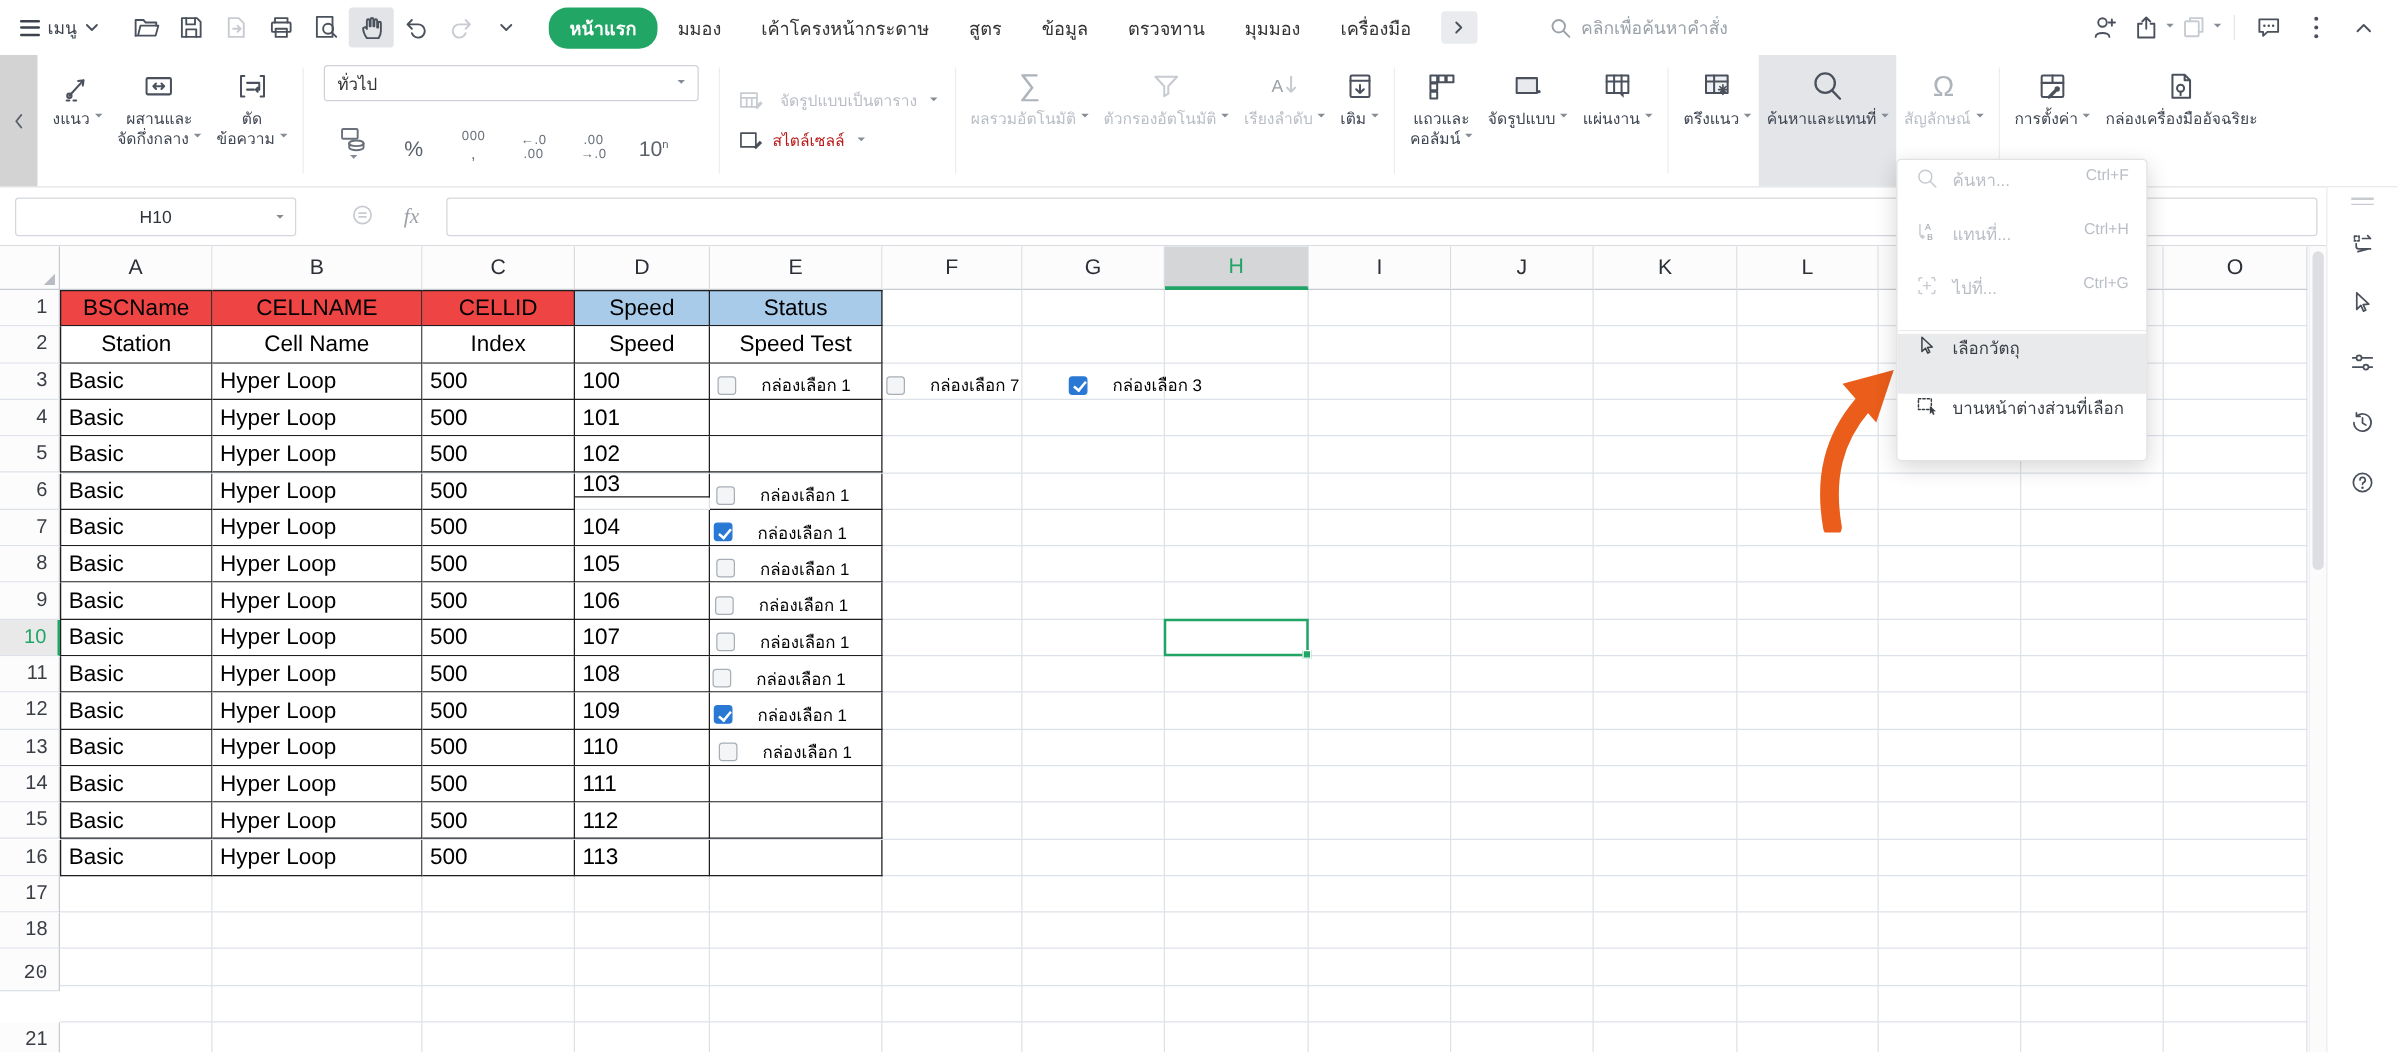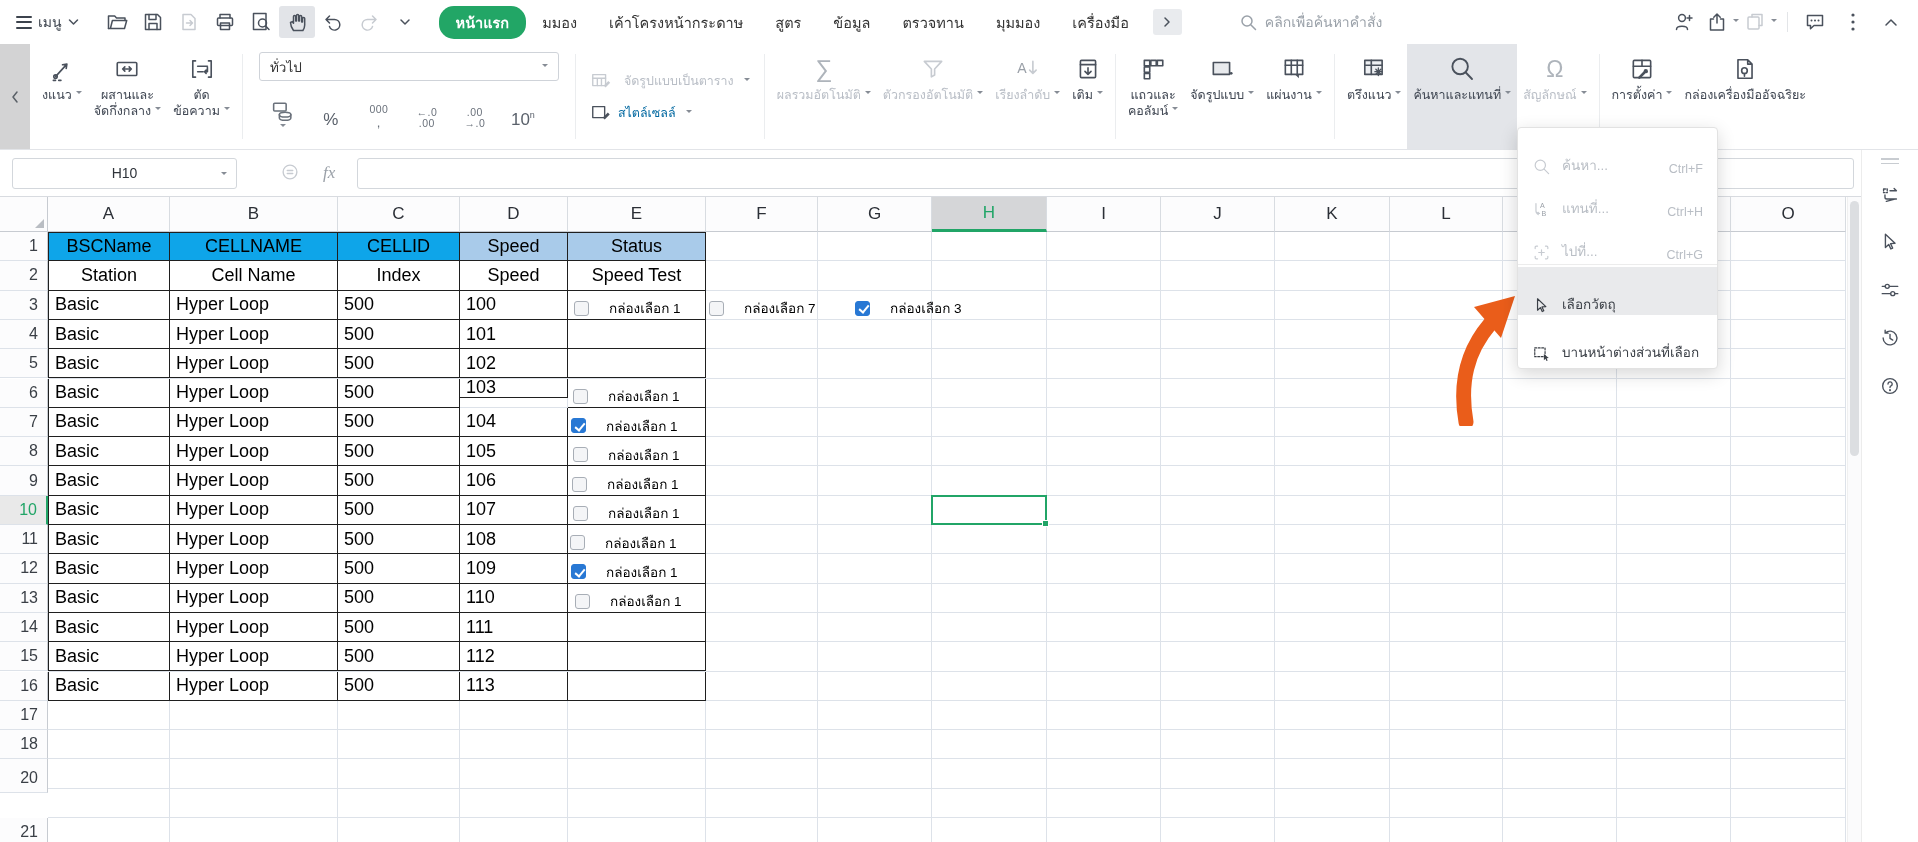--- a/index.html
+++ b/index.html
@@ -38,21 +38,21 @@
 .rsep{width:1px;background:#ebedef;margin:10px 6px}
 .rnum{display:flex;flex-direction:column;padding:8px 10px 2px}
 .numfmt{width:300px;height:29px;border:1px solid #cfd3d9;border-radius:3px;display:flex;align-items:center;padding:0 10px;font-size:13.5px;color:#333}
 .numfmt .car{margin-left:auto}
 .numrow{display:flex;align-items:flex-end;gap:0;margin-top:9px;height:40px}
 .ni{min-width:48px;display:flex;flex-direction:column;align-items:center;justify-content:center;color:#6a717b;font-size:12px;line-height:1.1}
 .ni.big{font-size:17px;color:#5a616b}
 .ni.stk span{display:block;font-size:10.5px;letter-spacing:.5px}
 .ni sup{font-size:9px}
 .rstack{display:flex;flex-direction:column;justify-content:center;gap:10px;padding:0 8px}
-.srow{display:flex;align-items:center;gap:6px;font-size:12.5px;color:#0369a1}
+.srow{display:flex;align-items:center;gap:6px;font-size:12.5px;color:#b91c1c}
 .srow.grey{color:#b9bec6}
 .lbl .car{vertical-align:2px}
 
 
 .fbar{height:47px;display:flex;align-items:center;border-bottom:1px solid #d8dbe0}
 .name-box{margin-left:12px;width:225px;height:31px;border:1px solid #d3d7dc;border-radius:3px;display:flex;align-items:center;justify-content:center;font-size:14px;color:#2f343b;position:relative}
 .name-box .car{position:absolute;right:9px;top:13px}
 .eqi{margin-left:42px}
 .fxi{margin-left:22px;font-style:italic;font-size:17px;color:#9aa0a8;font-family:"Liberation Serif",serif}
 .fml{flex:1;height:31px;border:1px solid #d3d7dc;border-radius:3px;margin-left:22px;margin-right:64px}
@@ -64,33 +64,33 @@
 .ch{position:absolute;top:0;height:35px;display:flex;align-items:center;justify-content:center;font-size:17px;color:#2b2f36;background:#fcfcfd;border-right:1px solid #d8dce1;border-bottom:1px solid #c7cbd1}
 .ch.sel{background:#d5d6d8;color:#21a567;border-bottom:3px solid #21a567}
 .rh{position:absolute;left:0;width:48px;display:flex;align-items:center;justify-content:flex-end;padding-right:9px;font-size:16px;color:#3a3f46;background:#fcfcfd;border-bottom:1px solid #dde2e9;border-right:1px solid #c7cbd1}
 .rh.sel{background:#e9e9e9;color:#21a567;border-right:2px solid #21a567}
 .corner{position:absolute;left:0;top:0;width:48px;height:35px;background:#fcfcfd;border-right:1px solid #c7cbd1;border-bottom:1px solid #c7cbd1}
 .corner::after{content:'';position:absolute;right:3px;bottom:3px;border-left:9px solid transparent;border-bottom:9px solid #b9bdc3}
 .tcell{position:absolute;display:flex;align-items:center;background:#fff;border-right:1px solid #1f1f1f;border-bottom:1px solid #1f1f1f;font-size:18px;color:#000;padding:0 6px;white-space:nowrap;overflow:hidden;z-index:2}
 .tcell.c0{border-left:1px solid #1f1f1f}
 .tcell.r0{border-top:1px solid #1f1f1f}
 .k-h1,.k-h2{justify-content:center}
-.k-h1{background:#0ea5e9}
+.k-h1{background:#ef4444}
 .k-h1.blue{background:#a9cbea}
 .cb{position:absolute;display:flex;align-items:center;gap:20px;z-index:6}
 .cb .box{width:15px;height:15px;border:1px solid #a8aeb6;border-radius:3px;background:#f4f5f7;position:relative;flex:none}
 .cb.on .box{background:#2878d4;border-color:#2878d4}
 .cb.on .box::after{content:'';position:absolute;left:4.5px;top:1.5px;width:4px;height:8px;border:solid #fff;border-width:0 2px 2px 0;transform:rotate(40deg)}
 .cblbl{font-size:13.5px;color:#000}
 .selbox{position:absolute;border:2px solid #21a567;z-index:5}
 .fh{position:absolute;right:-4px;bottom:-4px;width:7px;height:7px;background:#21a567;border:1px solid #fff}
 
 
 .popup{position:absolute;left:1517px;top:127px;width:201px;background:#fff;border:1px solid #e2e2e2;border-radius:4px;box-shadow:0 5px 18px rgba(0,0,0,.16);z-index:50;padding:5px 0}
-.mi{height:43px;display:flex;align-items:flex-end;padding:0 14px;gap:11px;font-size:13.5px;color:#3a3f46}
+.mi{height:43px;display:flex;align-items:flex-start;padding:0 14px;gap:11px;font-size:13.5px;color:#3a3f46}
 .mi.dis{color:#b9bec5}
 .mi.hot{background:#e9eaec;height:48px}
 .mi.tall{height:48px}
 .mic{width:19px;display:flex;justify-content:center;flex:none}
 .mlbl{flex:1;white-space:nowrap}
 .msc{color:#b9bec5;font-size:12.5px}
 .msep{height:1px;background:#ececec;margin:2px 0}
 
 
 .orange-arrow{position:absolute;left:1452px;top:294px;z-index:40}
@@ -602,21 +602,21 @@
     <div class="rh sel" style="top: 298.7px; height: 29.3px;">10</div>
     <div class="rh" style="top: 328px; height: 29.3px;">11</div>
     <div class="rh" style="top: 357.3px; height: 29.3px;">12</div>
     <div class="rh" style="top: 386.6px; height: 29.3px;">13</div>
     <div class="rh" style="top: 415.9px; height: 29.3px;">14</div>
     <div class="rh" style="top: 445.2px; height: 29.3px;">15</div>
     <div class="rh" style="top: 474.5px; height: 29.3px;">16</div>
     <div class="rh" style="top: 503.8px; height: 29.3px;">17</div>
     <div class="rh" style="top: 533.1px; height: 29.3px;">18</div>
     <div class="rh" style="top: 562.4px; height: 29.3px;">19</div>
-    <div class="rh" style="top: 567px; height: 29.3px;">20</div>
+    <div class="rh" style="top: 567px; height: 29.3px; font-family: Liberation Mono, monospace;">20</div>
     <div class="rh" style="top: 621px; height: 29.3px;">21</div>
     <div class="corner"></div>
     <div class="cb" style="left: 574px; top: 100.3px;">
       <span class="box"></span>
       <span class="cblbl">กล่องเลือก 1</span>
     </div>
     <div class="cb" style="left: 709px; top: 100.3px;">
       <span class="box"></span>
       <span class="cblbl">กล่องเลือก 7</span>
     </div>

